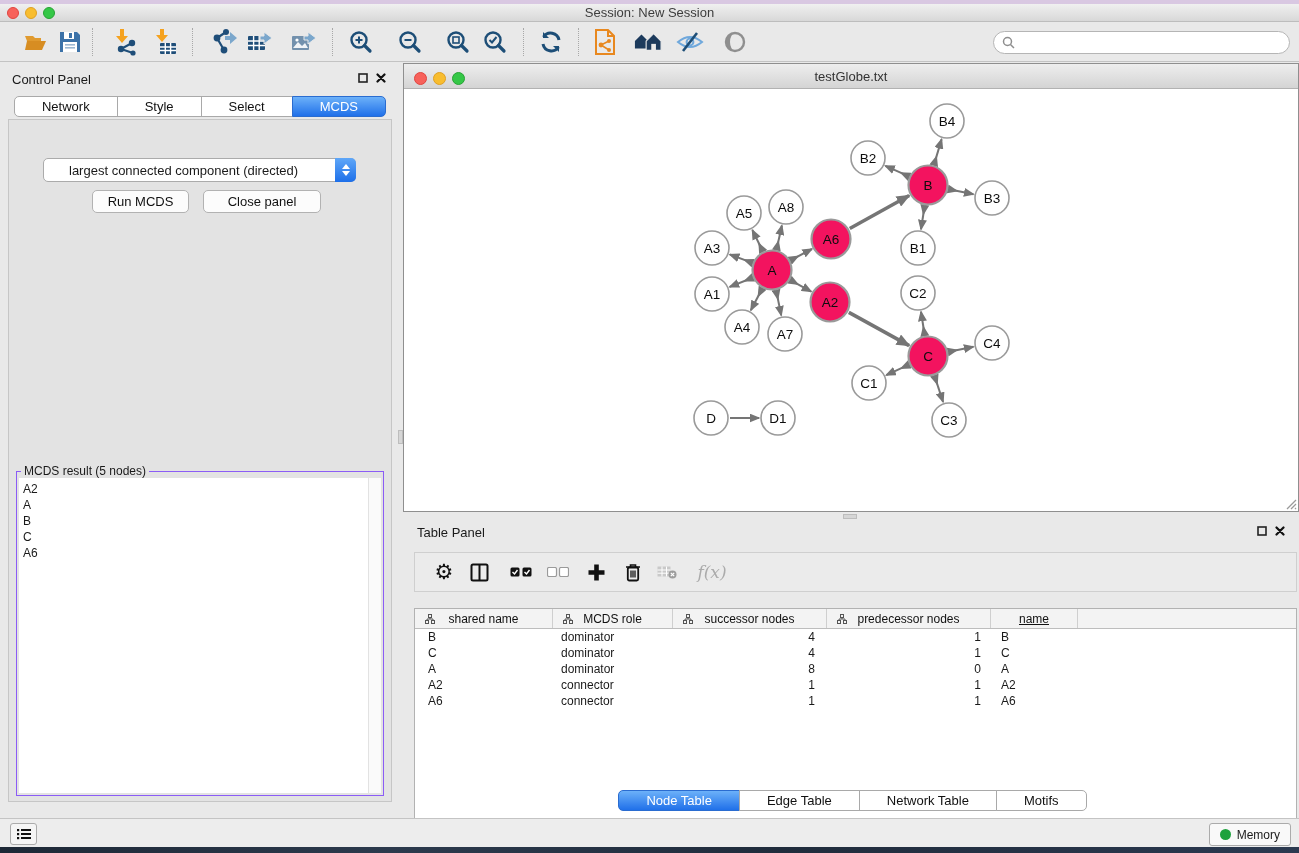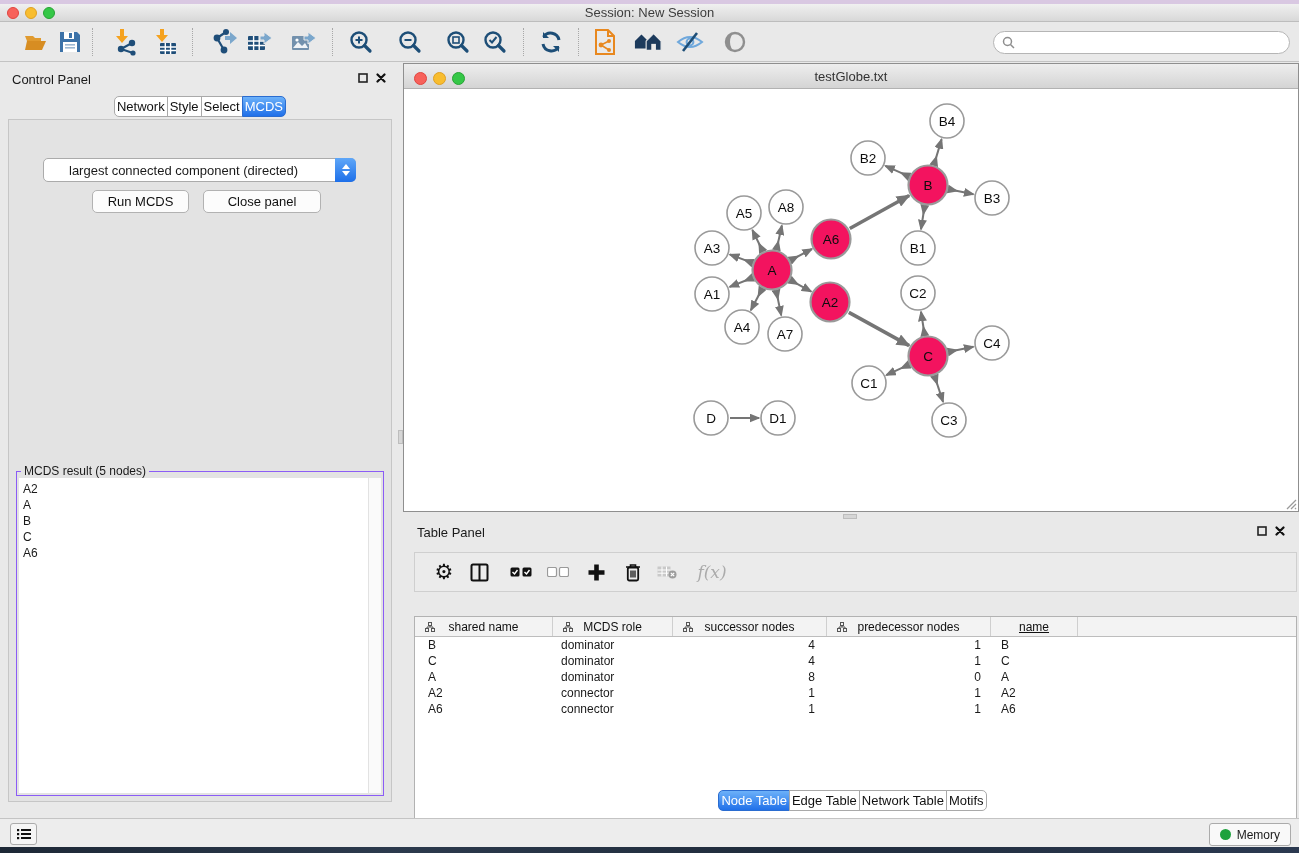--- a/index.html
+++ b/index.html
@@ -28,21 +28,21 @@
   .tb-sep { position:absolute; top:6px; height:28px; width:0; border-left:1px dotted #a8a8a8; }
   #search-box { position:absolute; left:993px; top:9px; width:297px; height:23px; background:#fff;
     border:1px solid #b5b5b5; border-radius:12px; display:flex; align-items:center; padding:0 8px; }
   #search-box input { border:none; outline:none; flex:1; font-size:12px; background:transparent; margin-left:5px; font-family:"Liberation Sans",sans-serif; }
 
   
   #control-panel { left:0; top:62px; width:400px; height:756px; background:#e9e9e9; }
   .panel-header-title { font-size:13px; color:#1a1a1a; }
   .win-icons { position:absolute; display:flex; gap:8px; align-items:center; }
   .cp-tabs-row { position:absolute; top:34px; left:0; width:100%; display:flex; justify-content:center; }
-  .tab { height:21px; line-height:19px; padding:0 2px; font-size:13px; background:#fff;
+  .tab { height:21px; line-height:19px; padding:0 27px; font-size:13px; background:#fff;
     border:1px solid #a9a9a9; margin-left:-1px; color:#111; cursor:default; }
   .tab:first-child { border-radius:5px 0 0 5px; margin-left:0; }
   .tab:last-child { border-radius:0 5px 5px 0; }
   .tab.active { background:linear-gradient(#6cb1f9,#2070e9); border-color:#2a6cd0; color:#fff; }
   #cp-body { position:absolute; left:8px; right:8px; top:57px; bottom:16px;
     background:#e3e3e3; border:1px solid #c6c6c6; }
   #opt-label { position:absolute; top:17px; width:100%; text-align:center; font-size:13px; }
   #criterion-select { position:absolute; left:34px; top:38px; width:313px; height:24px; background:#fff;
     border:1px solid #ababab; border-radius:5px; display:flex; align-items:center; }
   #criterion-select .val { flex:1; font-size:13px; padding-left:25px; white-space:nowrap; overflow:hidden; }
@@ -70,21 +70,21 @@
     background:linear-gradient(#eeeeee,#d4d4d4); border-bottom:1px solid #b2b2b2; }
   #nw-titlebar .tl { top:8px; width:13px; height:13px; }
   #nw-title { width:100%; text-align:center; font-size:13px; color:#333; line-height:25px; }
   #nw-canvas { position:absolute; left:0; top:25px; right:0; bottom:0; background:#fff; }
   #grip { position:absolute; right:1px; bottom:1px; width:14px; height:14px; }
 
   
   #table-panel { left:406px; top:520px; width:893px; height:292px; background:#e9e9e9; }
   #tp-toolbar { position:absolute; left:8px; right:2px; top:32px; height:40px; background:#ebebeb; border:1px solid #cfcfcf; }
   .tp-ic { position:absolute; top:0; height:38px; display:flex; align-items:center; justify-content:center; width:30px; }
-  #tp-table { position:absolute; left:8px; right:2px; top:96px; height:218px; background:#fff; border:1px solid #b2b2b2; overflow:hidden; }
+  #tp-table { position:absolute; left:8px; right:2px; top:88px; height:218px; background:#fff; border:1px solid #b2b2b2; overflow:hidden; }
   #tp-thead { display:flex; height:20px; background:#f3f3f3; border-bottom:1px solid #bdbdbd; }
   .th { position:relative; display:flex; align-items:center; justify-content:center; font-size:12px;
     border-right:1px solid #cfcfcf; color:#111; }
   .th .hicon { position:absolute; left:10px; top:5px; }
   .tr { display:flex; height:16px; }
   .td { font-size:12px; line-height:16px; overflow:hidden; white-space:nowrap; }
   .td.c0 { padding-left:13px; } .td.c1 { padding-left:8px; }
   .td.c2 { text-align:right; padding-right:12px; } .td.c3 { text-align:right; padding-right:10px; }
   .td.c4 { padding-left:10px; }
   #tp-tabs { position:absolute; left:0; top:270px; width:100%; display:flex; justify-content:center; }

